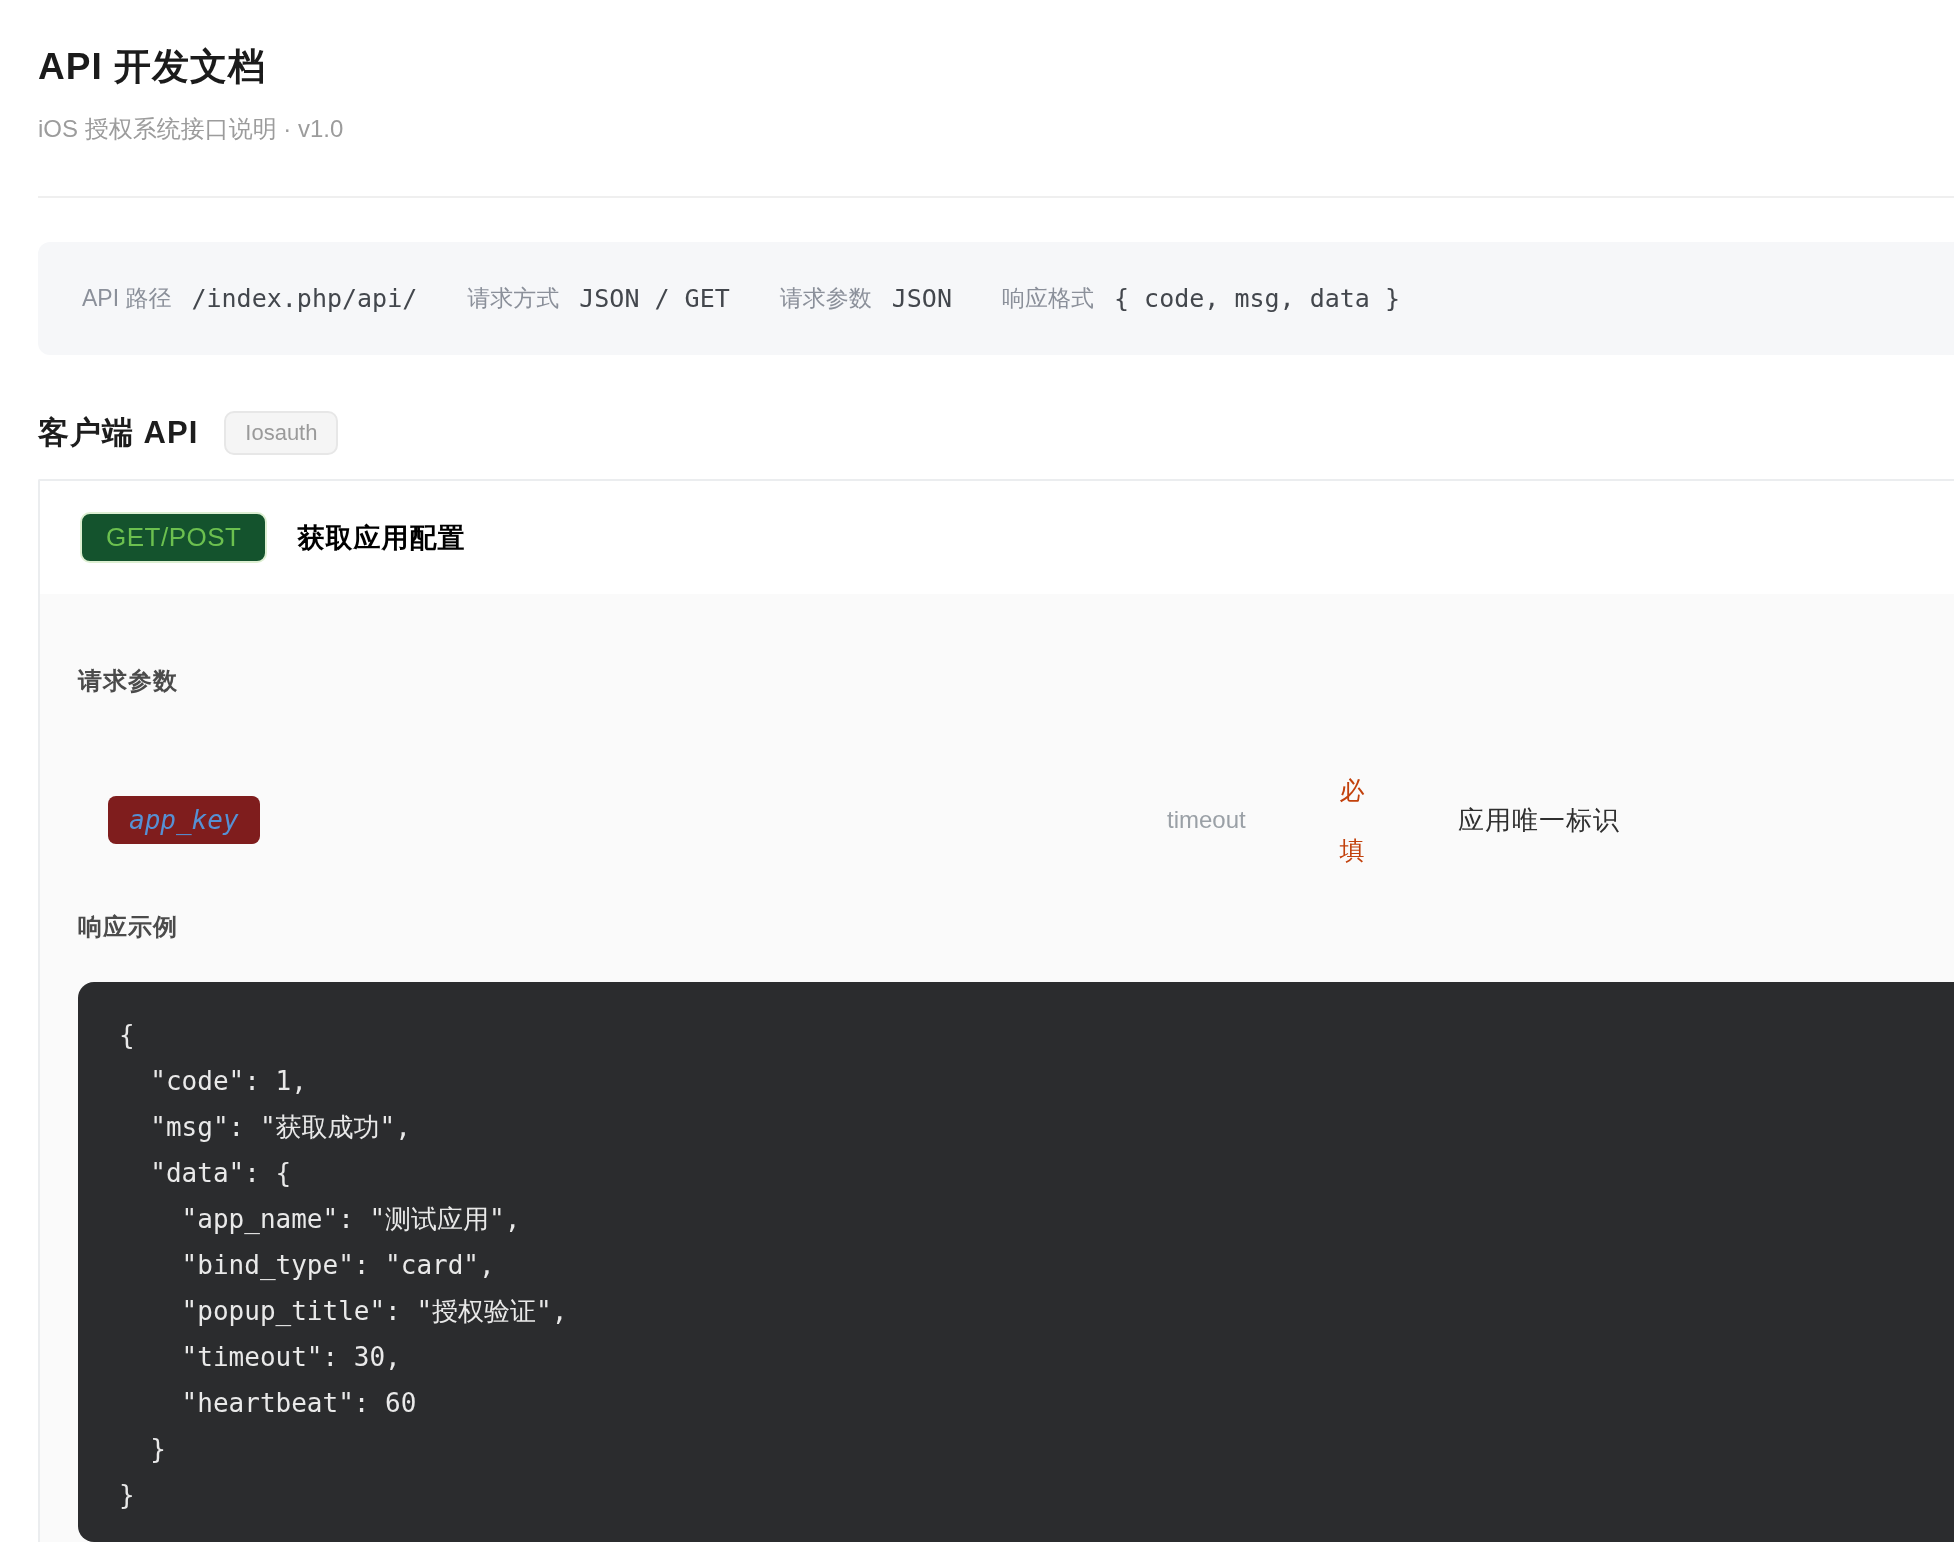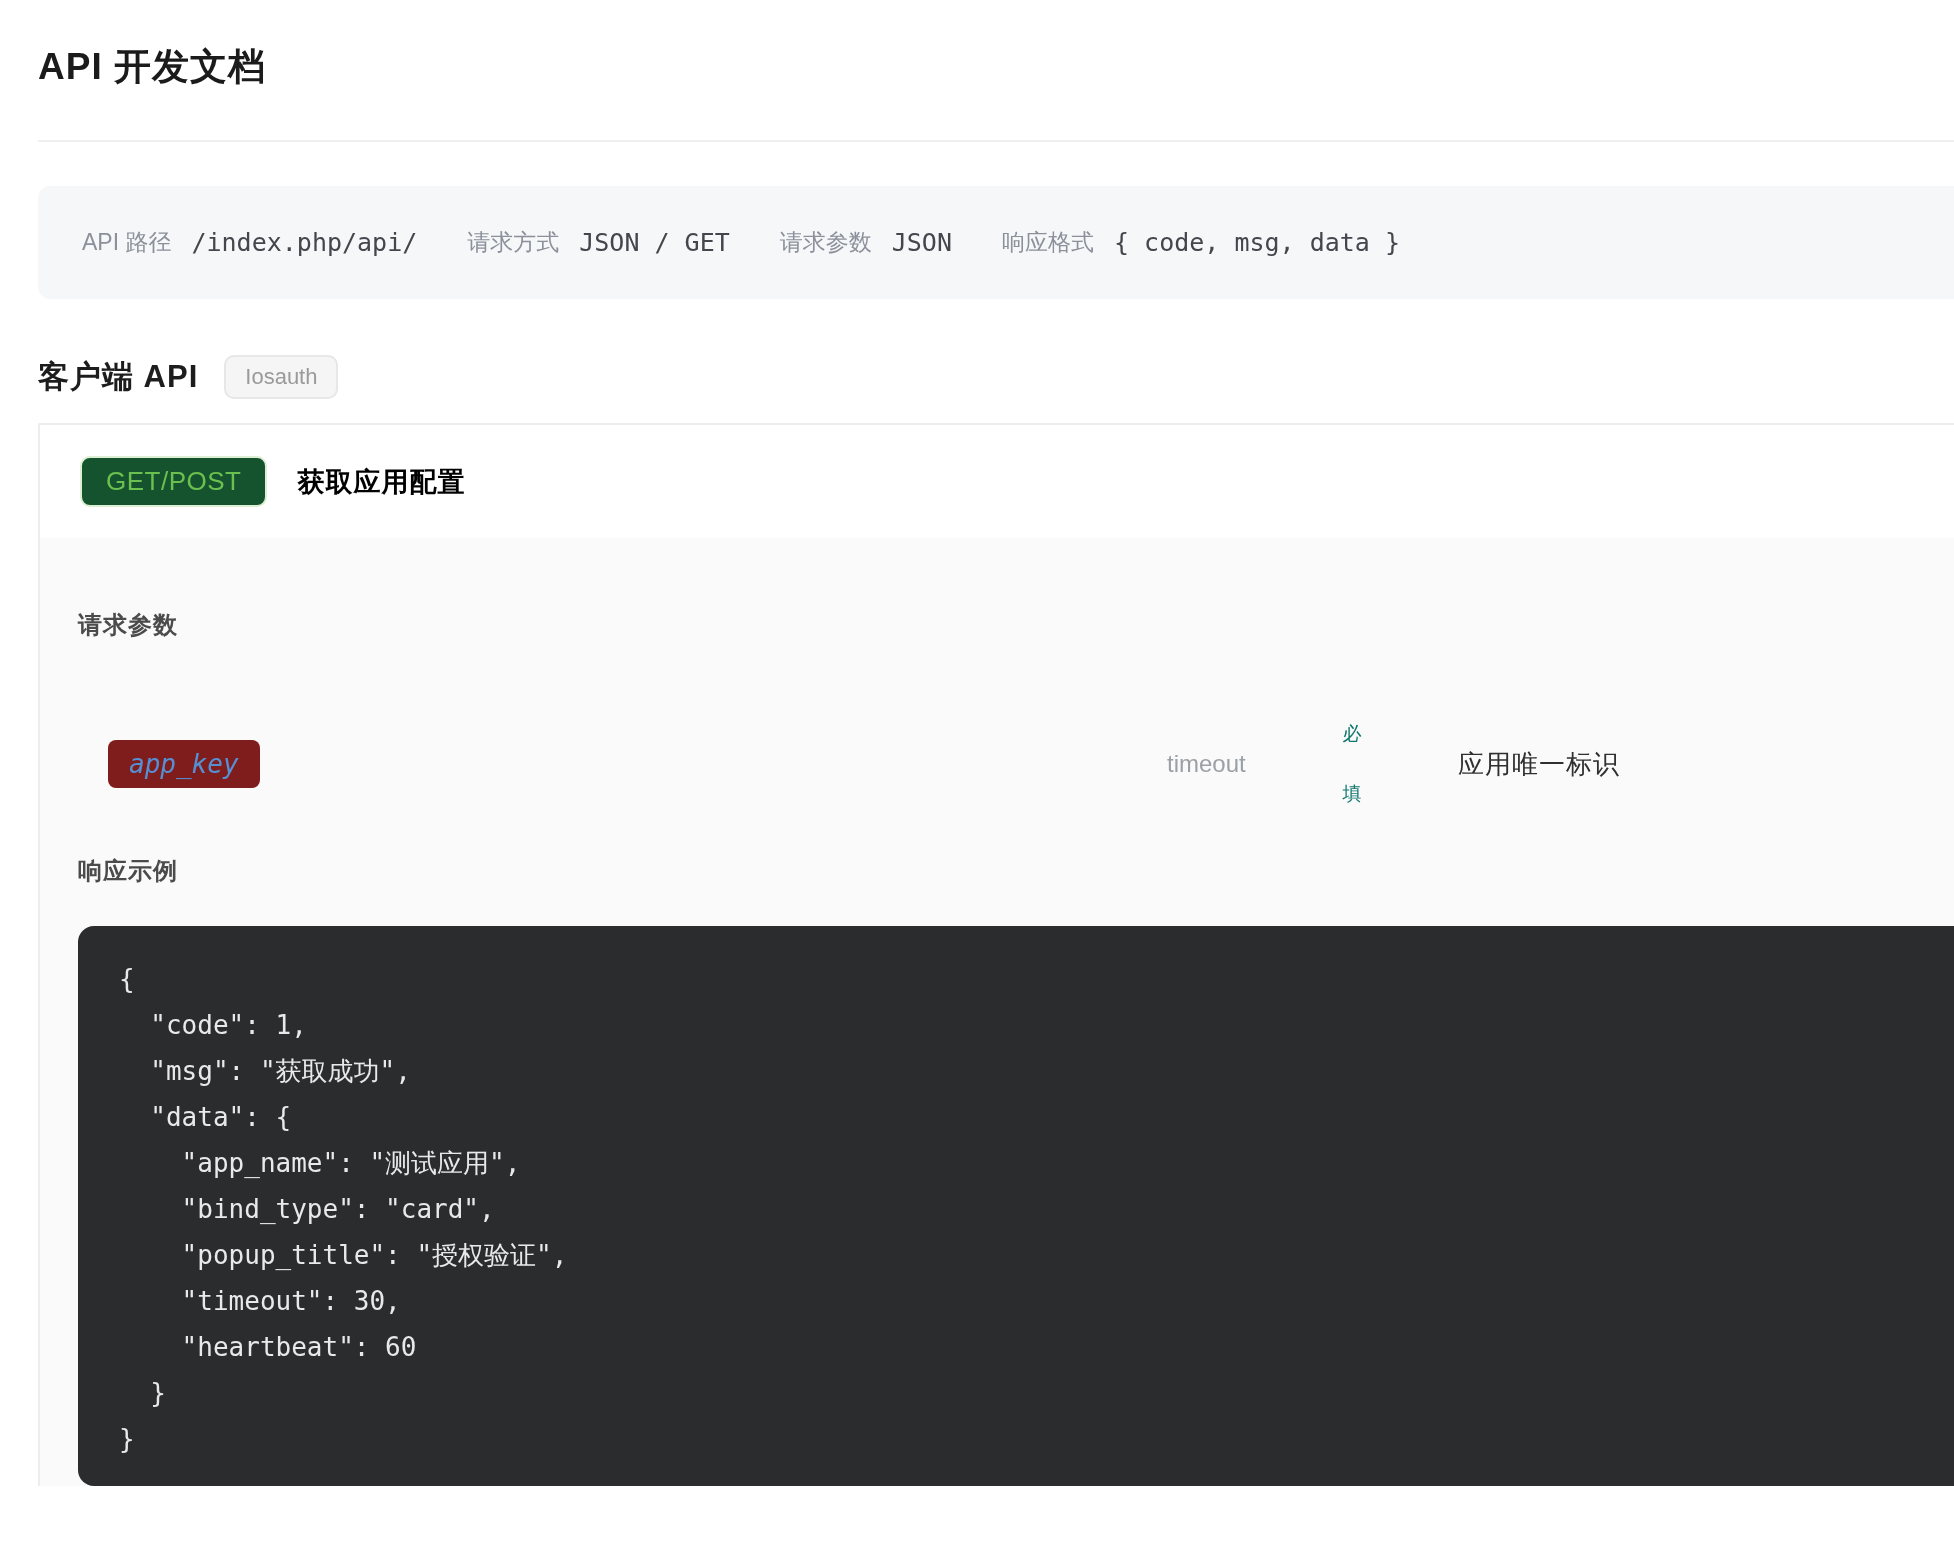--- a/index.html
+++ b/index.html
@@ -108,21 +108,21 @@
     background: #7f1d1d;
     border-radius: 8px;
     padding: 9px 21px;
     font-style: italic;
   }
   .param-type { font-size: 24px; color: #9aa0a6; }
   .param-required { text-align: center; }
   .param-required span {
     display: inline-block;
     width: 1.15em;
-    font-size: 19px; color: #0f766e;
+    font-size: 25px; color: #c2410c;
     line-height: 60px;
     word-break: break-all;
     text-align: center;
   }
   .param-description { font-size: 26px; color: #2f2f2f; padding-left: 66px; letter-spacing: 1px; }
 
   
   .response-heading { margin-top: 32px; }
   .code-block {
     margin: 40px -60px 0 0;
@@ -138,20 +138,21 @@
     line-height: 46px;
     color: #e9e9e9;
     white-space: pre;
   }
 </style>
 </head>
 <body>
 
 <div class="doc-header">
   <div class="doc-title">API 开发文档</div>
+  <div class="doc-subtitle">iOS 授权系统接口说明 · v1.0</div>
 </div>
 
 <hr class="header-divider">
 
 <div class="info-bar">
   <div class="info-item">
     <span class="info-item-label">API 路径</span>
     <span class="info-item-value mono">/index.php/api/</span>
   </div>
   <div class="info-item">

